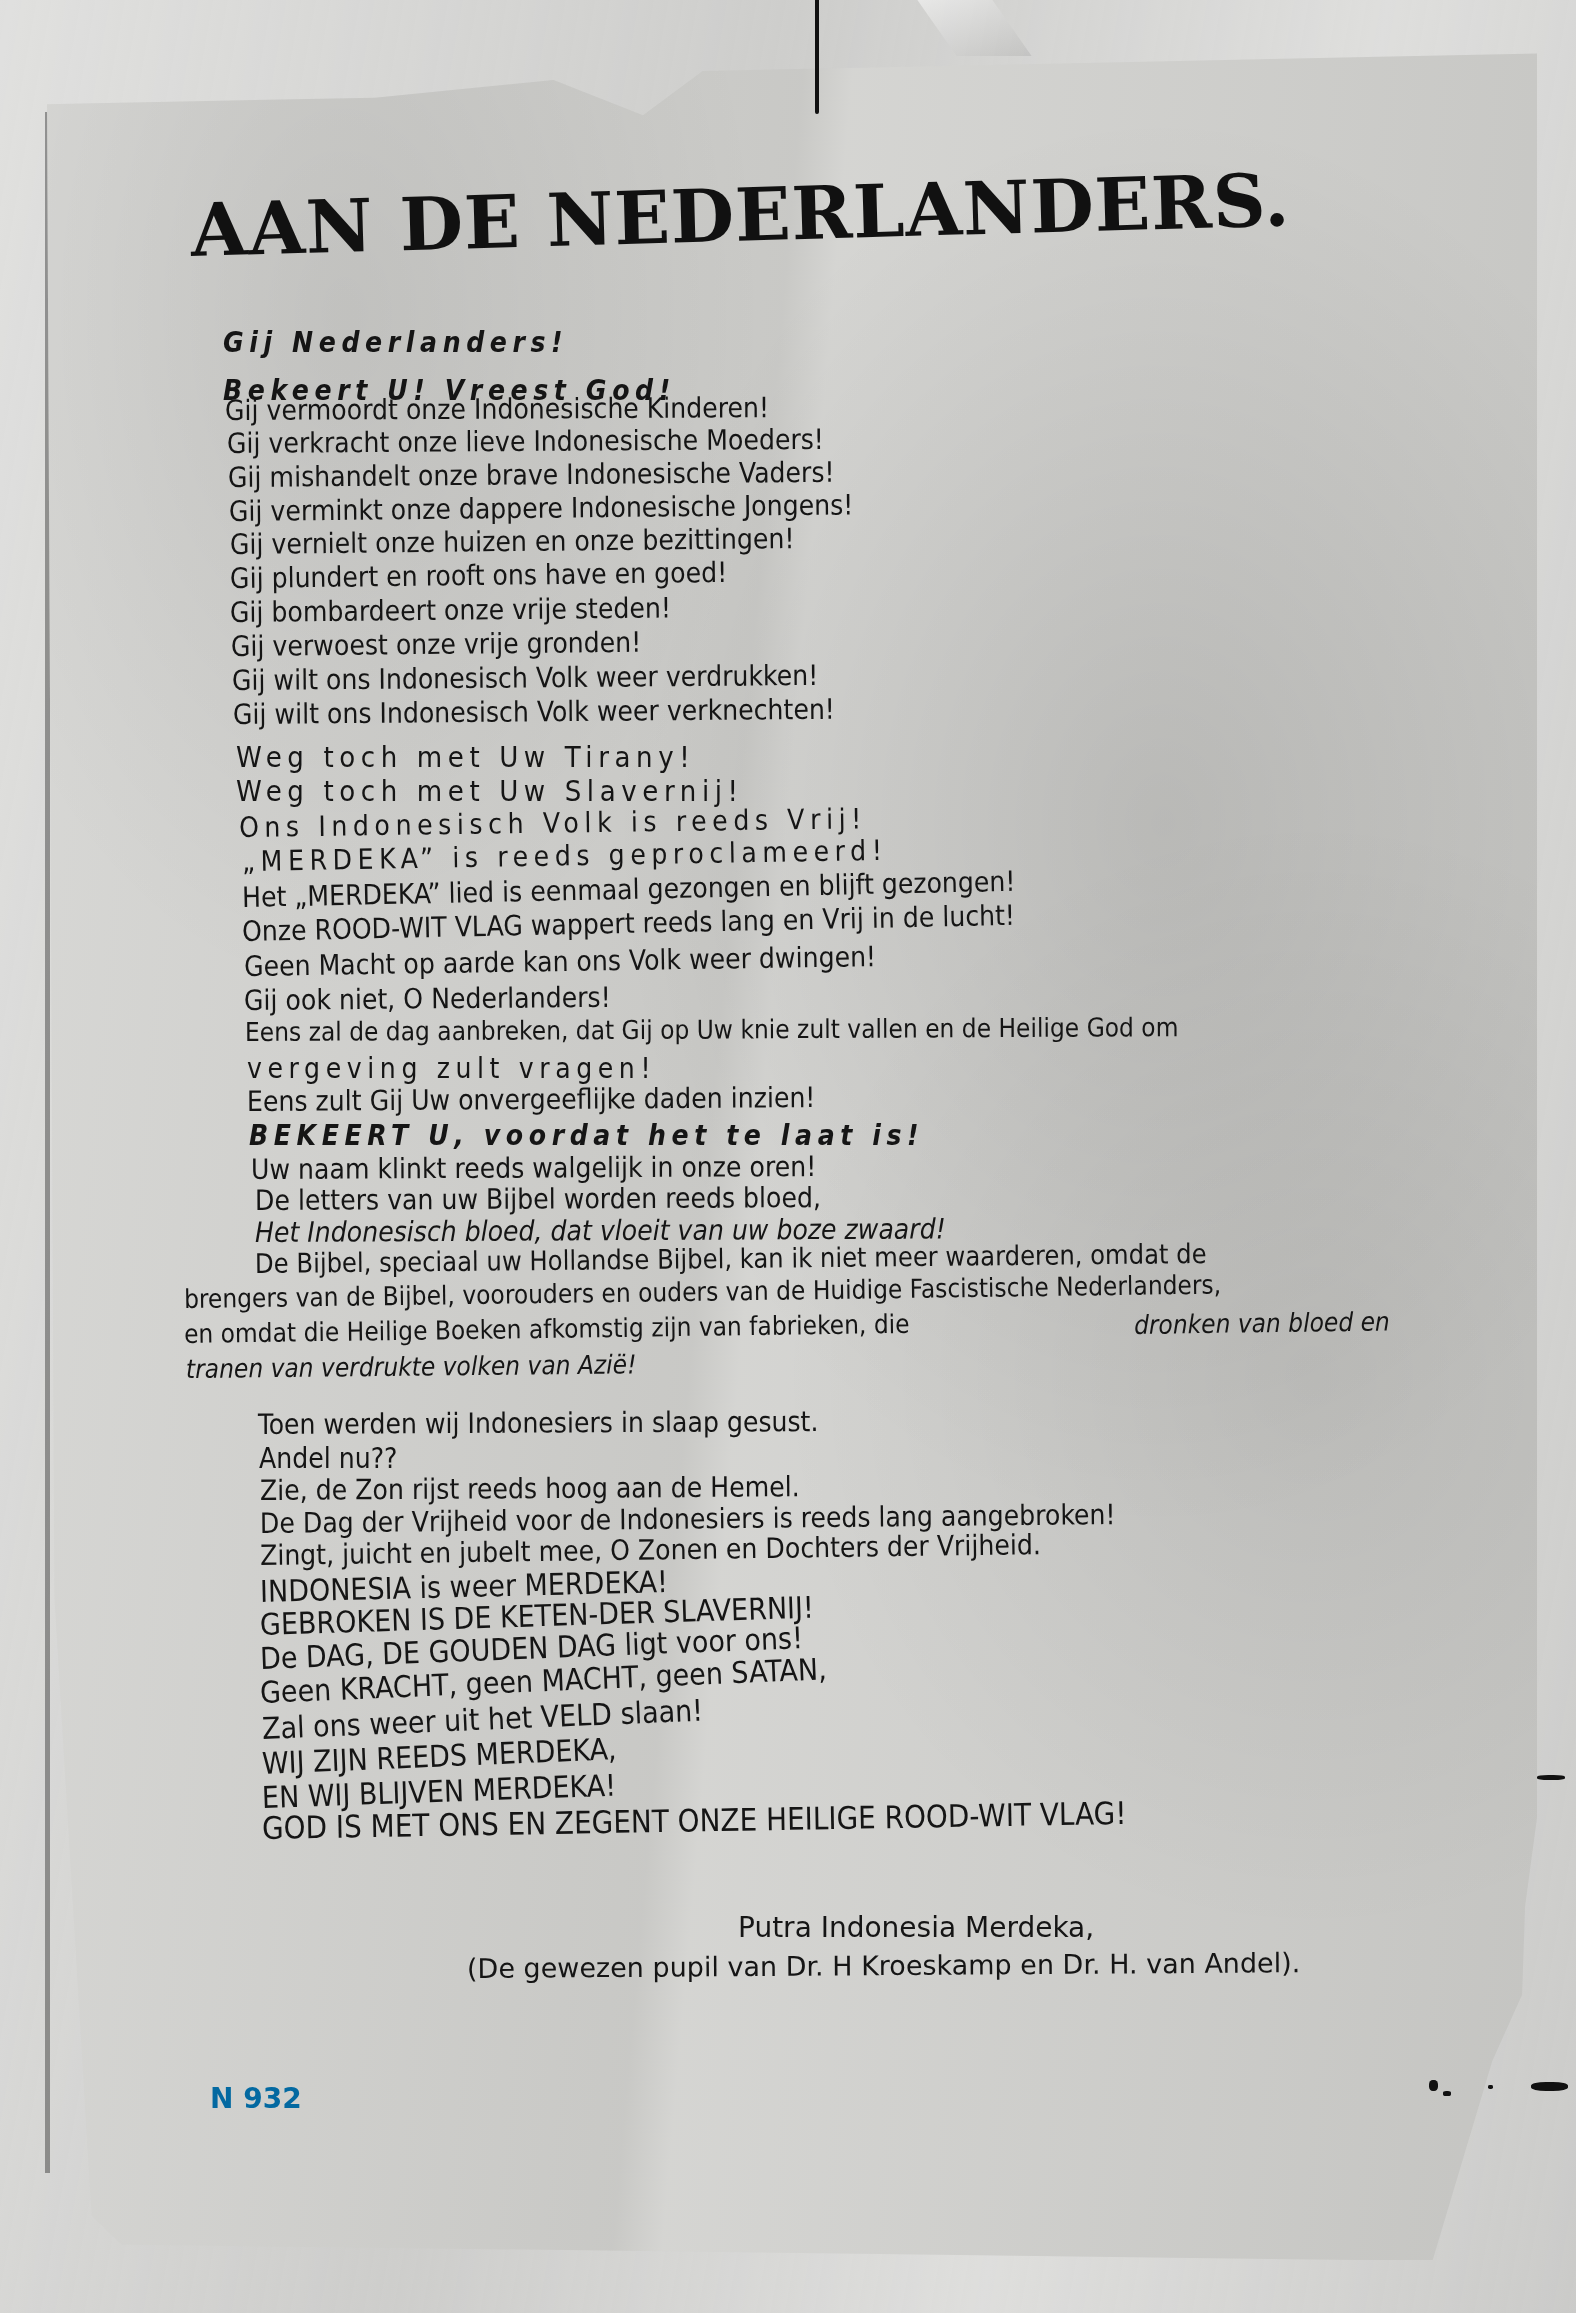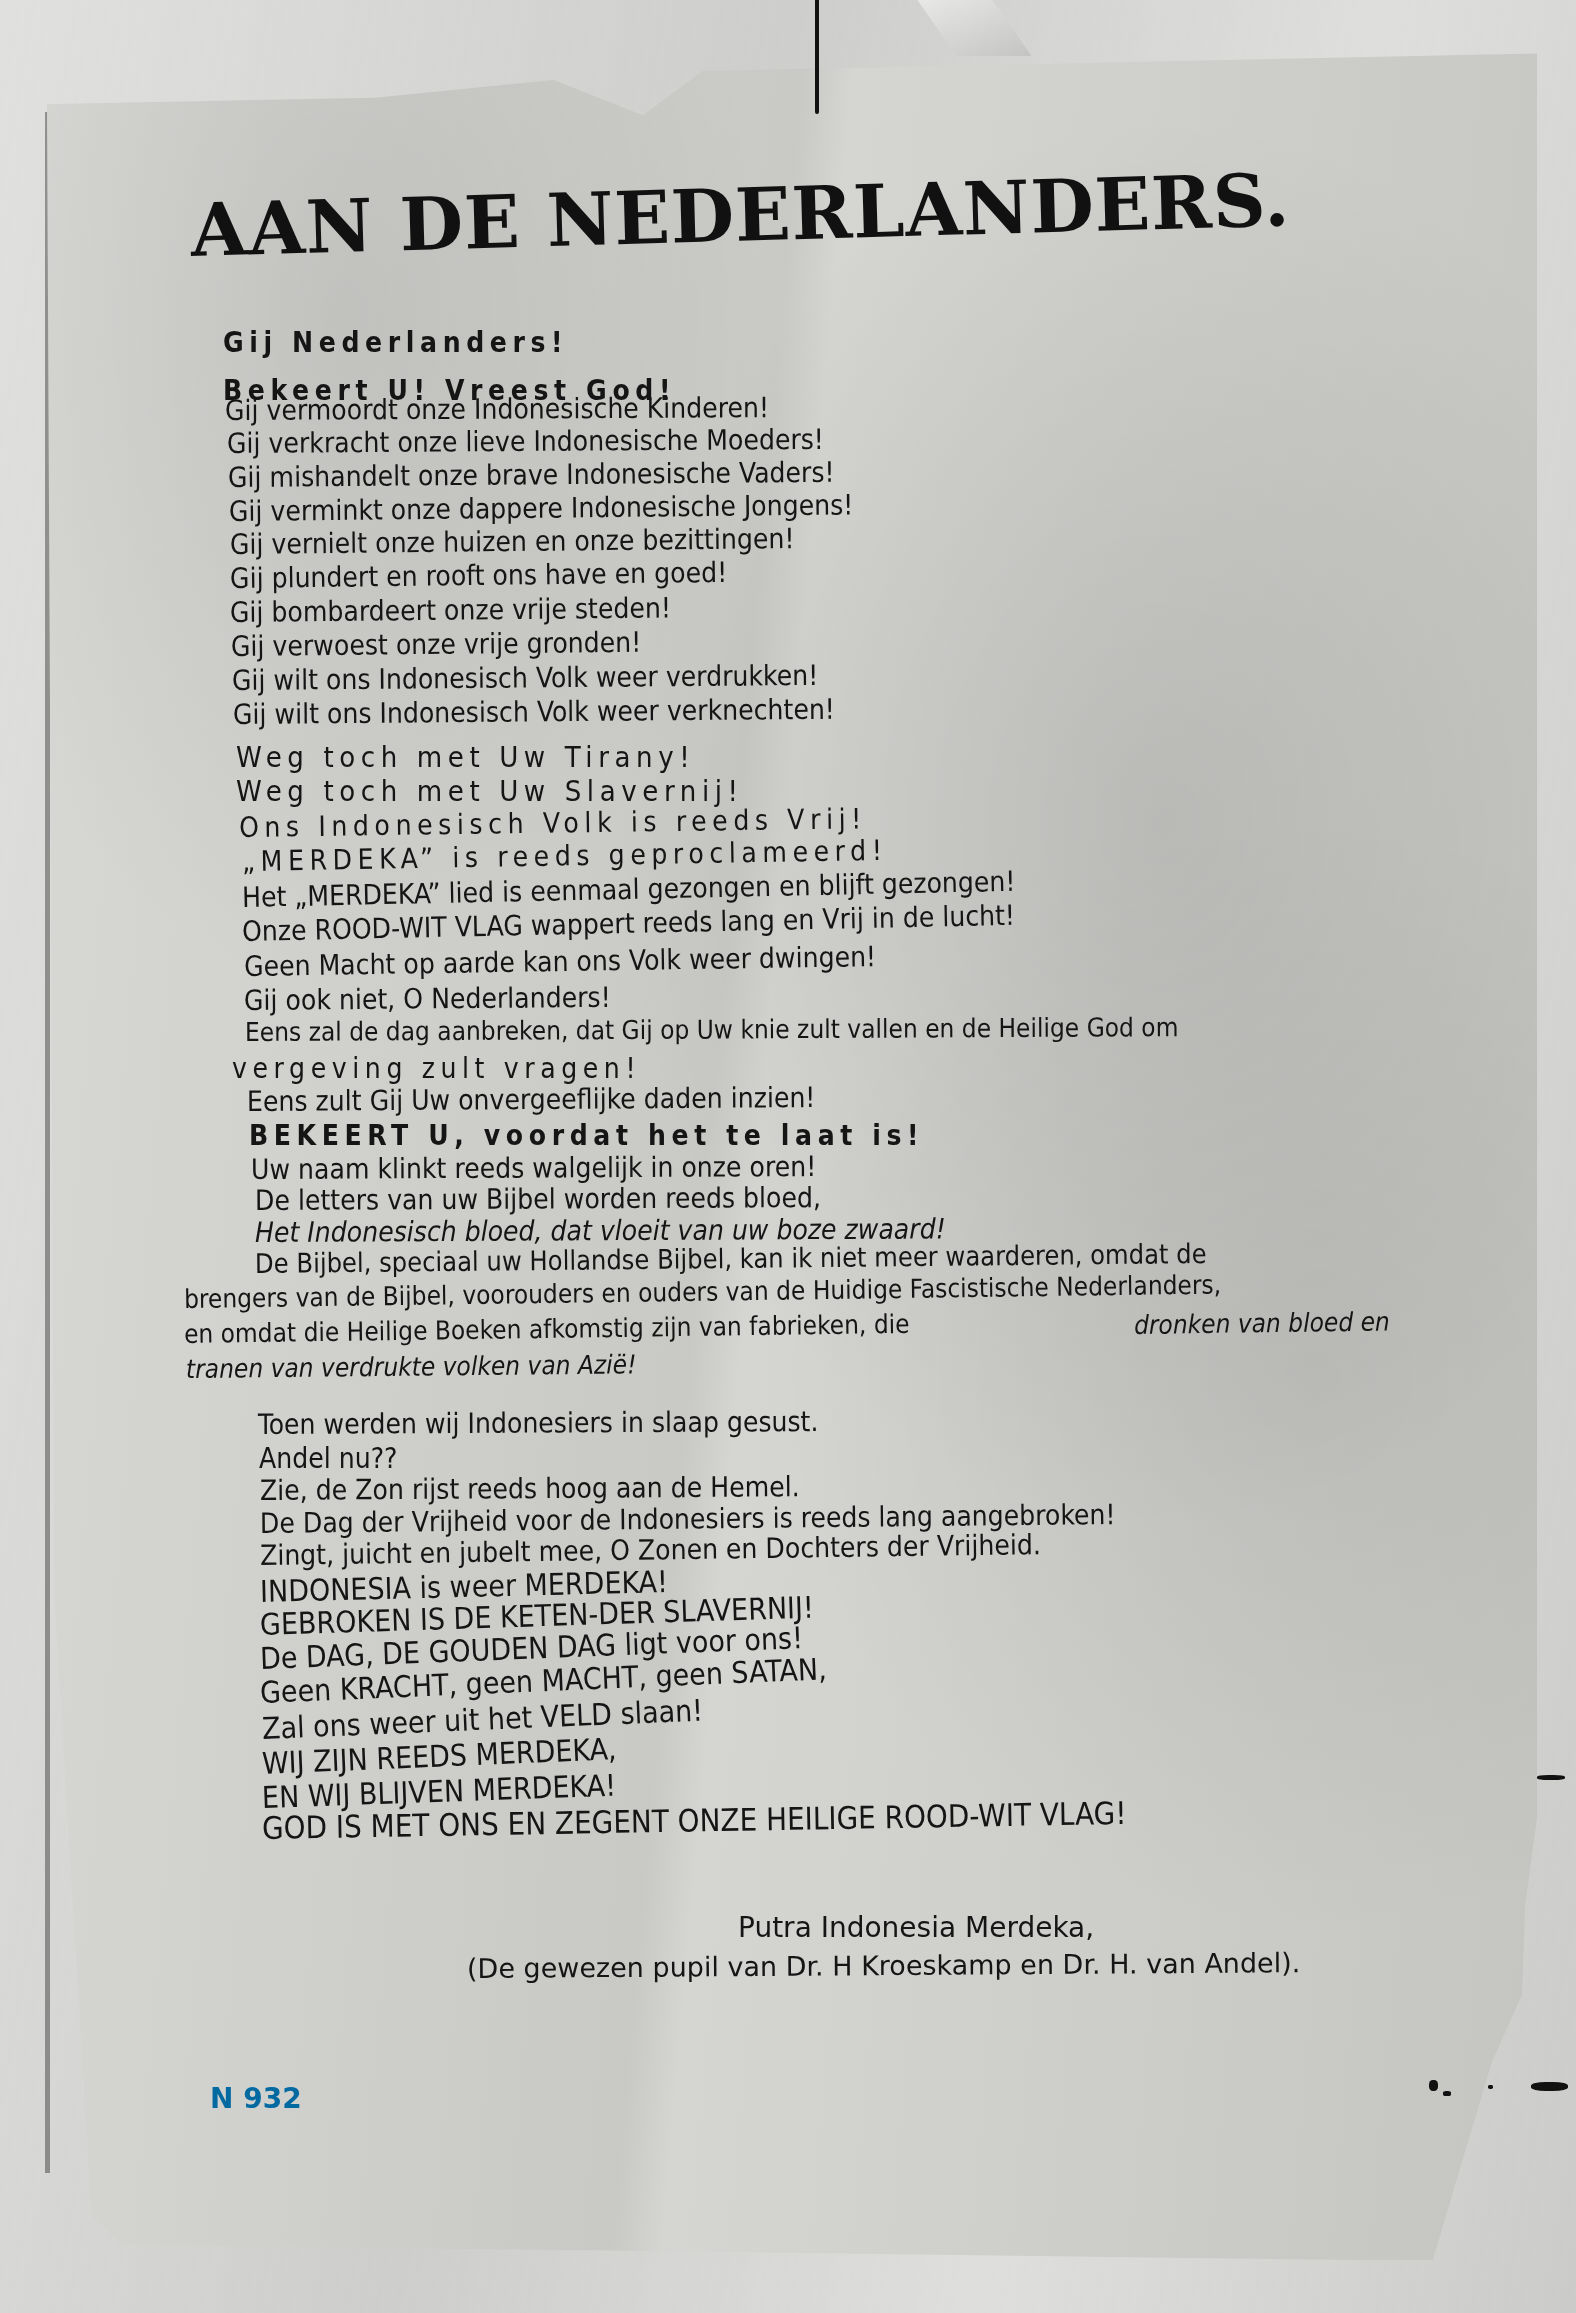--- a/index.html
+++ b/index.html
@@ -86,21 +86,21 @@
     }
     .line {
       position: absolute;
       white-space: nowrap;
       font-family: "DejaVu Sans", "Liberation Sans", sans-serif;
       font-size: 28px;
       color: #151515;
       transform-origin: left center;
       font-stretch: condensed;
     }
-    .bold { font-weight: bold; }
+    .bold { font-weight: bold; font-style: italic; }
     .italic { font-style: italic; }
     .spaced { letter-spacing: 5.6px; }
     .caps { font-size: 30px; }
     .sig {
       position: absolute;
       white-space: nowrap;
       font-family: "DejaVu Sans", sans-serif;
       font-size: 28px;
       color: #151515;
       transform-origin: left center;
@@ -148,21 +148,21 @@
 
   <div class="line spaced" style="left:236px;top:774px;font-size:29px;">Weg toch met Uw Slavernij!</div>
   <div class="line spaced" style="left:236px;top:740px;font-size:29px;">Weg toch met Uw Tirany!</div>
   <div class="line spaced" style="left:239px;top:811px;transform:rotate(-0.8deg);">Ons Indonesisch Volk is reeds Vrij!</div>
   <div class="line spaced" style="left:242px;top:845px;transform:rotate(-1deg);">„MERDEKA” is reeds geproclameerd!</div>
   <div class="line" style="left:242px;top:881px;transform:rotate(-1.2deg);">Het „MERDEKA” lied is eenmaal gezongen en blijft gezongen!</div>
   <div class="line" style="left:242px;top:915px;transform:rotate(-1.2deg);">Onze ROOD-WIT VLAG wappert reeds lang en Vrij in de lucht!</div>
   <div class="line" style="left:244px;top:950px;transform:rotate(-0.9deg);">Geen Macht op aarde kan ons Volk weer dwingen!</div>
   <div class="line" style="left:244px;top:984px;transform:rotate(-0.5deg);">Gij ook niet, O Nederlanders!</div>
   <div class="line" style="left:245px;top:1017px;transform:rotate(-0.3deg);font-size:26px;">Eens zal de dag aanbreken, dat Gij op Uw knie zult vallen en de Heilige God om</div>
-  <div class="line spaced" style="left:232px;top:1052px;">vergeving zult vragen!</div>
+  <div class="line spaced" style="left:247px;top:1052px;">vergeving zult vragen!</div>
   <div class="line" style="left:247px;top:1085px;transform:rotate(-0.4deg);">Eens zult Gij Uw onvergeeflijke daden inzien!</div>
   <div class="line bold spaced" style="left:249px;top:1119px;">BEKEERT U, voordat het te laat is!</div>
   <div class="line" style="left:251px;top:1153px;transform:rotate(-0.3deg);">Uw naam klinkt reeds walgelijk in onze oren!</div>
   <div class="line" style="left:255px;top:1184px;transform:rotate(-0.3deg);">De letters van uw Bijbel worden reeds bloed,</div>
   <div class="line italic" style="left:255px;top:1216px;transform:rotate(-0.3deg);">Het Indonesisch bloed, dat vloeit van uw boze zwaard!</div>
 
   <div class="line" style="left:255px;top:1248px;transform:rotate(-0.6deg);font-size:27px;">De Bijbel, speciaal uw Hollandse Bijbel, kan ik niet meer waarderen, omdat de</div>
   <div class="line" style="left:184px;top:1284px;transform:rotate(-0.8deg);font-size:26px;">brengers van de Bijbel, voorouders en ouders van de Huidige Fascistische Nederlanders,</div>
   <div class="line" style="left:184px;top:1319px;transform:rotate(-0.8deg);font-size:26px;">en omdat die Heilige Boeken afkomstig zijn van fabrieken, die</div>
   <div class="line italic" style="left:1134px;top:1310px;transform:rotate(-0.8deg);font-size:26px;">dronken van bloed en</div>

